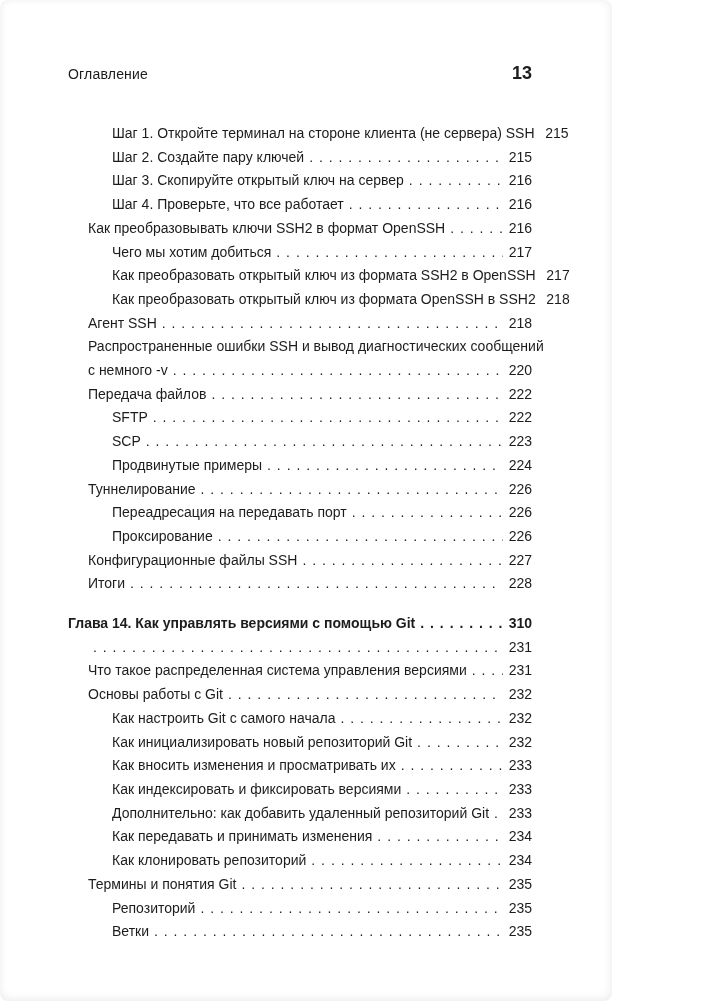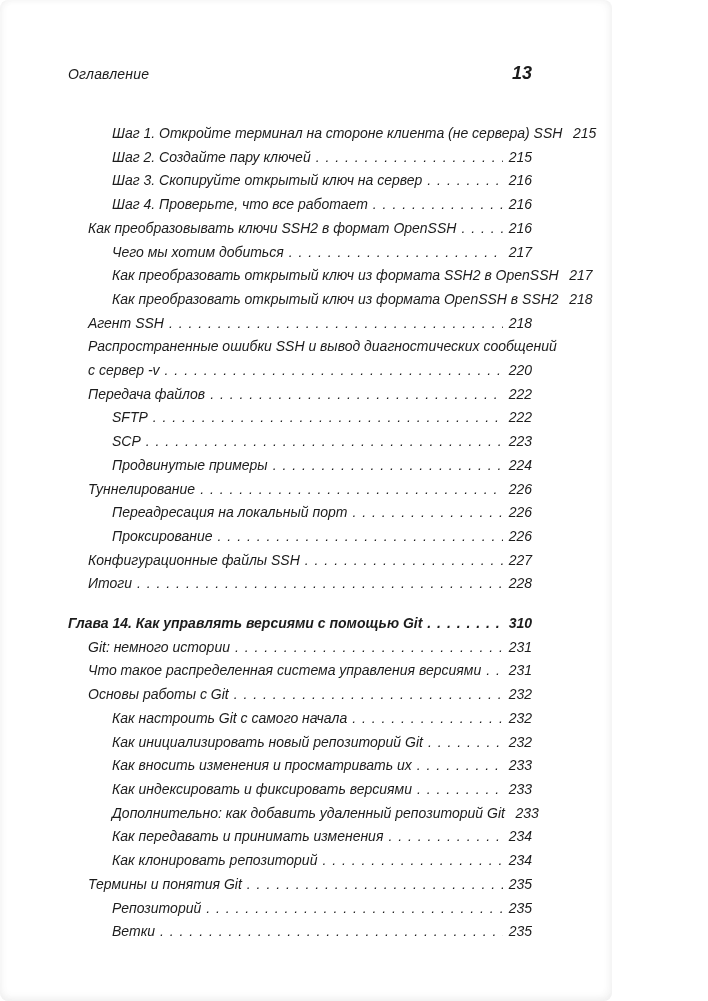--- a/index.html
+++ b/index.html
@@ -17,21 +17,20 @@
   .page {
     position: relative;
     width: 612px;
     height: 1001px;
     background: #ffffff;
     box-sizing: border-box;
     border-radius: 8px;
     box-shadow: inset 0 -3px 10px rgba(0,0,0,0.045),
                 inset -3px 0 10px rgba(0,0,0,0.03),
                 inset 3px 0 8px rgba(0,0,0,0.02);
-    font-style: italic;
   }
   .running-header {
     display: flex;
     justify-content: space-between;
     align-items: baseline;
     padding: 52px 80px 0 68px;
   }
   .hdr-title {
     font-size: 14px;
     letter-spacing: 0.2px;
@@ -127,21 +126,21 @@
       </div>
       <div class="toc-row level-1">
         <span class="title">Агент SSH</span>
         <span class="leader">. . . . . . . . . . . . . . . . . . . . . . . . . . . . . . . . . . . . . . . . . . . . . . . . . . . . . . . . . . . . . . . . . . . . . . . . . . . . . . . . . . . . . . . . . . . . . . . . . . . . . . . . . . . . . . . . . . . . . . . . . . . . . . . . . . </span>
         <span class="pagenum">218</span>
       </div>
       <div class="toc-row level-1">
         <span class="title">Распространенные ошибки SSH и вывод диагностических сообщений</span>
       </div>
       <div class="toc-row level-1">
-        <span class="title">с сервер -v</span>
+        <span class="title">с немного -v</span>
         <span class="leader">. . . . . . . . . . . . . . . . . . . . . . . . . . . . . . . . . . . . . . . . . . . . . . . . . . . . . . . . . . . . . . . . . . . . . . . . . . . . . . . . . . . . . . . . . . . . . . . . . . . . . . . . . . . . . . . . . . . . . . . . . . . . . . . . . . </span>
         <span class="pagenum">220</span>
       </div>
       <div class="toc-row level-1">
         <span class="title">Передача файлов</span>
         <span class="leader">. . . . . . . . . . . . . . . . . . . . . . . . . . . . . . . . . . . . . . . . . . . . . . . . . . . . . . . . . . . . . . . . . . . . . . . . . . . . . . . . . . . . . . . . . . . . . . . . . . . . . . . . . . . . . . . . . . . . . . . . . . . . . . . . . . </span>
         <span class="pagenum">222</span>
       </div>
       <div class="toc-row level-2">
         <span class="title">SFTP</span>
@@ -157,21 +156,21 @@
         <span class="title">Продвинутые примеры</span>
         <span class="leader">. . . . . . . . . . . . . . . . . . . . . . . . . . . . . . . . . . . . . . . . . . . . . . . . . . . . . . . . . . . . . . . . . . . . . . . . . . . . . . . . . . . . . . . . . . . . . . . . . . . . . . . . . . . . . . . . . . . . . . . . . . . . . . . . . . </span>
         <span class="pagenum">224</span>
       </div>
       <div class="toc-row level-1">
         <span class="title">Туннелирование</span>
         <span class="leader">. . . . . . . . . . . . . . . . . . . . . . . . . . . . . . . . . . . . . . . . . . . . . . . . . . . . . . . . . . . . . . . . . . . . . . . . . . . . . . . . . . . . . . . . . . . . . . . . . . . . . . . . . . . . . . . . . . . . . . . . . . . . . . . . . . </span>
         <span class="pagenum">226</span>
       </div>
       <div class="toc-row level-2">
-        <span class="title">Переадресация на локальный порт</span>
+        <span class="title">Переадресация на передавать порт</span>
         <span class="leader">. . . . . . . . . . . . . . . . . . . . . . . . . . . . . . . . . . . . . . . . . . . . . . . . . . . . . . . . . . . . . . . . . . . . . . . . . . . . . . . . . . . . . . . . . . . . . . . . . . . . . . . . . . . . . . . . . . . . . . . . . . . . . . . . . . </span>
         <span class="pagenum">226</span>
       </div>
       <div class="toc-row level-2">
         <span class="title">Проксирование</span>
         <span class="leader">. . . . . . . . . . . . . . . . . . . . . . . . . . . . . . . . . . . . . . . . . . . . . . . . . . . . . . . . . . . . . . . . . . . . . . . . . . . . . . . . . . . . . . . . . . . . . . . . . . . . . . . . . . . . . . . . . . . . . . . . . . . . . . . . . . </span>
         <span class="pagenum">226</span>
       </div>
       <div class="toc-row level-1">
         <span class="title">Конфигурационные файлы SSH</span>
@@ -182,21 +181,20 @@
         <span class="title">Итоги</span>
         <span class="leader">. . . . . . . . . . . . . . . . . . . . . . . . . . . . . . . . . . . . . . . . . . . . . . . . . . . . . . . . . . . . . . . . . . . . . . . . . . . . . . . . . . . . . . . . . . . . . . . . . . . . . . . . . . . . . . . . . . . . . . . . . . . . . . . . . . </span>
         <span class="pagenum">228</span>
       </div>
       <div class="toc-row level-0 bold gap">
         <span class="title">Глава 14. Как управлять версиями с помощью Git</span>
         <span class="leader">. . . . . . . . . . . . . . . . . . . . . . . . . . . . . . . . . . . . . . . . . . . . . . . . . . . . . . . . . . . . . . . . . . . . . . . . . . . . . . . . . . . . . . . . . . . . . . . . . . . . . . . . . . . . . . . . . . . . . . . . . . . . . . . . . . </span>
         <span class="pagenum">310</span>
       </div>
       <div class="toc-row level-1">
-        <span class="title">Git: немного истории</span>
         <span class="leader">. . . . . . . . . . . . . . . . . . . . . . . . . . . . . . . . . . . . . . . . . . . . . . . . . . . . . . . . . . . . . . . . . . . . . . . . . . . . . . . . . . . . . . . . . . . . . . . . . . . . . . . . . . . . . . . . . . . . . . . . . . . . . . . . . . </span>
         <span class="pagenum">231</span>
       </div>
       <div class="toc-row level-1">
         <span class="title">Что такое распределенная система управления версиями</span>
         <span class="leader">. . . . . . . . . . . . . . . . . . . . . . . . . . . . . . . . . . . . . . . . . . . . . . . . . . . . . . . . . . . . . . . . . . . . . . . . . . . . . . . . . . . . . . . . . . . . . . . . . . . . . . . . . . . . . . . . . . . . . . . . . . . . . . . . . . </span>
         <span class="pagenum">231</span>
       </div>
       <div class="toc-row level-1">
         <span class="title">Основы работы с Git</span>

